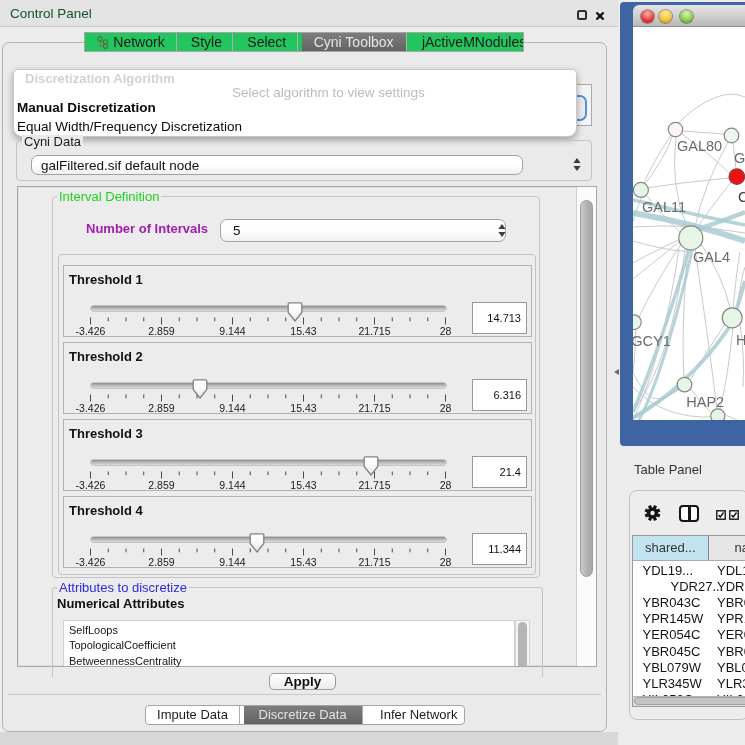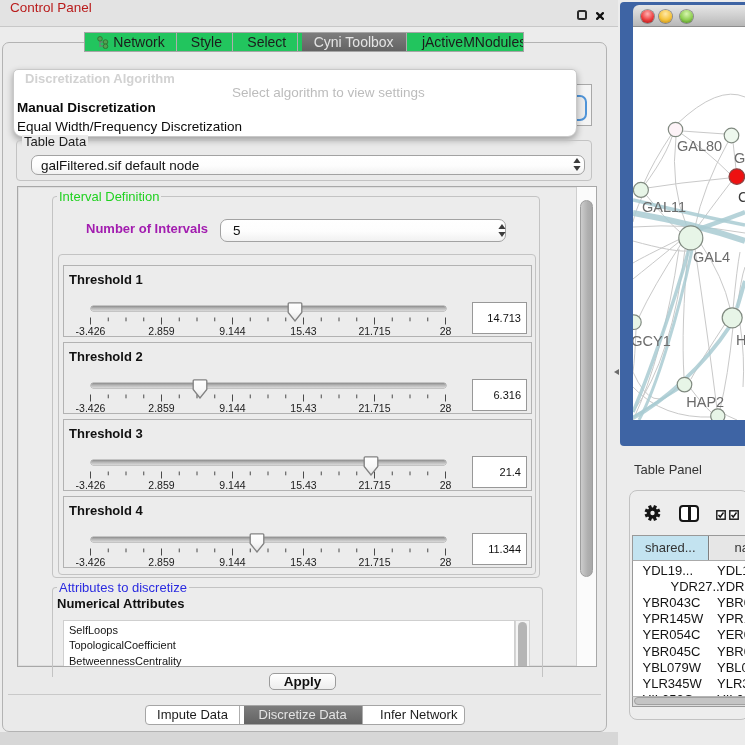--- a/index.html
+++ b/index.html
@@ -12,21 +12,21 @@
 .tseg{display:inline-block;height:100%;text-align:center;border-right:1px solid #aeaeae;color:#1c1c1c;}
 .thpanel{position:absolute;left:63px;width:469px;height:72px;border:1px solid #b2b2b2;background:#ececec;}
 .thlabel{position:absolute;left:5px;top:6px;font-weight:bold;font-size:13px;color:#111;}
 .groove{position:absolute;left:26.5px;top:40px;width:355.5px;height:5px;border-radius:2.5px;background:linear-gradient(180deg,#8d8d8d 0%,#b7b7b7 45%,#dadada 100%);box-shadow:0 0 0 0.5px #9b9b9b;}
 .vbox{position:absolute;left:408px;top:36px;width:55px;height:32px;background:#fff;border:1px solid #989898;font-size:11px;color:#111;text-align:right;line-height:30px;padding-right:5px;}
 .ticklbl{position:absolute;top:59px;font-size:10.5px;color:#1a1a1a;transform:translateX(-50%);}
 </style></head><body>
 <div id="app">
 
 <div class="abs" style="left:0;top:0;width:618px;height:27px;background:#e3e3e3;border-bottom:1px solid #c8c8c8;"></div>
-<div class="abs" style="left:0;top:0;font-size:13.5px;color:#b91c1c;left:10px;">Control Panel</div>
+<div class="abs" style="left:0;top:6px;font-size:13.5px;color:#14532d;left:10px;">Control Panel</div>
 <div class="abs" style="left:577px;top:10px;width:10px;height:10px;border:2px solid #2c2c2c;border-radius:2.5px;"></div>
 <svg class="abs" style="left:596px;top:12px;" width="8" height="8">
       <path d="M1.1 1.1 L6.9 6.9 M6.9 1.1 L1.1 6.9" stroke="#111" stroke-width="2.2" stroke-linecap="round"></path>
     </svg>
 <div class="abs" style="left:0;top:732px;width:618px;height:13px;background:#d7d7d7;"></div>
 <div class="abs" style="left:2px;top:42px;width:605px;height:690px;background:#eaeaea;border:1px solid #b3b3b3;border-radius:7px;"></div>
 <div class="abs" style="left:84px;top:32px;width:440px;height:20px;background:#22c55e;border:1px solid #a5a5a5;border-radius:0;overflow:hidden;font-size:14px;line-height:18px;white-space:nowrap;">
 <span class="tseg" style="width:92px;"><svg width="13" height="13" style="vertical-align:-2px;margin-right:4px;">
           <line x1="4" y1="3" x2="4" y2="11" stroke="#777" stroke-width="1.2"></line>
           <line x1="4" y1="6" x2="9" y2="6" stroke="#777" stroke-width="1.2"></line>
@@ -41,22 +41,22 @@
 <span class="tseg" style="width:127px;border-right:none;">jActiveMNodules</span>
 </div>
 <div class="abs" style="left:545px;top:84px;width:47px;height:42px;border:1px solid #a8a8a8;background:#f4f4f4;"></div>
 <div class="abs" style="left:566px;top:95px;width:21px;height:26px;border:2.5px solid #4f94d8;border-radius:7px;background:#ececec;"></div>
 <div class="abs" style="left:13px;top:69px;width:564px;height:68px;background:#fff;border:1px solid #c9c9c9;border-radius:5px 5px 9px 9px;box-shadow:0 3px 7px rgba(0,0,0,0.33);"></div>
 <div class="abs" style="left:25px;top:71px;font-size:13px;font-weight:bold;color:#d2d2d2;">Discretization Algorithm</div>
 <div class="abs" style="left:232px;top:85px;font-size:13.5px;color:#bcbcbc;">Select algorithm to view settings</div>
 <div class="abs" style="left:17px;top:100px;font-size:13.5px;font-weight:bold;color:#0a0a0a;">Manual Discretization</div>
 <div class="abs" style="left:17px;top:119px;font-size:13.5px;color:#0a0a0a;">Equal Width/Frequency Discretization</div>
 <div class="gbox" style="left:16px;top:140px;width:576px;height:41px;"></div>
-<div class="gtitle" style="left:22px;top:134.5px;color:#1c1c1c;background:#eaeaea;">Table Data</div>
-<div class="combo abs" style="left:31px;top:154.5px;width:554px;height:20.5px;font-size:13.5px;line-height:19px;color:#111;padding-left:9px;">galFiltered.sif default node</div>
+<div class="gtitle" style="left:22px;top:134.5px;color:#1c1c1c;background:#eaeaea;">Cyni Data</div>
+<div class="combo abs" style="left:31px;top:154.5px;width:492px;height:20.5px;font-size:13.5px;line-height:19px;color:#111;padding-left:9px;">galFiltered.sif default node</div>
 <svg class="abs" style="left:573px;top:158px;" width="8" height="13">
       <path d="M4 0 L7.6 5 L0.4 5 Z" fill="#3c3c3c"></path>
       <path d="M4 13 L7.6 8 L0.4 8 Z" fill="#3c3c3c"></path>
     </svg>
 <div class="abs" style="left:17px;top:186px;width:580px;height:481px;border:1px solid #a8a8a8;background:#ececec;box-shadow:inset 0 0 0 1px #dedede;"></div>
 <div class="abs" style="left:576px;top:187px;width:20px;height:479px;background:#fbfbfb;border-left:1px solid #cfcfcf;"></div>
 <div class="abs" style="left:579.5px;top:200px;width:13px;height:377px;border-radius:6.5px;background:linear-gradient(90deg,#cccccc,#b0b0b0 60%,#a8a8a8);border:1px solid #9d9d9d;"></div>
 <div class="gbox" style="left:52px;top:196px;width:488px;height:382px;"></div>
 <div class="gtitle" style="left:57px;top:190px;color:#1fd11f;">Interval Definition</div>
 <div class="abs" style="left:86px;top:221px;font-size:13px;font-weight:bold;color:#a21caf;">Number of Intervals</div>

